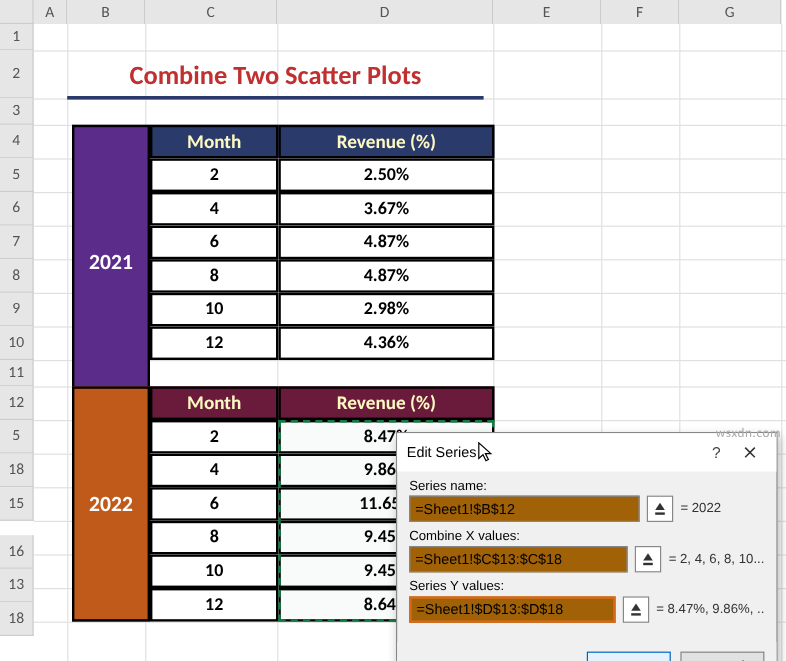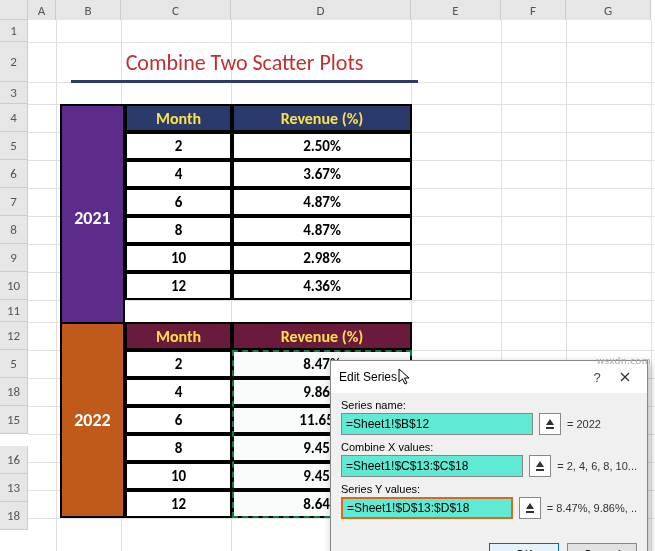--- a/index.html
+++ b/index.html
@@ -47,43 +47,43 @@
       position: absolute; top: 20px; left: 28px;
     }
     .gridlines {
       position: absolute; top:0; left:0;
     }
     .gl-v { position:absolute; top:0; width:0; border-left:1px solid #e0e0e0; height:531px; }
     .gl-h { position:absolute; left:0; height:0; border-top:1px solid #e0e0e0; width:627px; }
 
     .title {
       position: absolute;
-      top: 29px; left: 43px;
+      top: 29px; left: 28px;
       width: 347px;
-      font-size: 22px; font-weight: normal;
+      font-size: 22px; font-weight: bold;
       color: #c03030;
       text-align: center;
       border-bottom: 3px solid #2a3a6a;
       padding-bottom: 4px;
       font-family: Calibri, Arial, sans-serif;
     }
 
     .data-table { position: absolute; }
     .year-cell {
       display: flex; align-items: center; justify-content: center;
       color: #fff; font-weight: bold; font-size: 18px;
       border: 2px solid #000;
     }
     .yc-2021 { background: #5b2c8a; }
     .yc-2022 { background: #c05a1a; }
 
     .hdr-row { display: flex; }
     .hdr-cell {
       display:flex; align-items:center; justify-content:center;
-      color:#fde047; font-weight:bold; font-size:16px;
+      color:#fef9c3; font-weight:bold; font-size:16px;
       border:2px solid #000;
     }
     .hdr-2021 { background: #2a3a6a; }
     .hdr-2022 { background: #6a1a3a; }
 
     .body-row { display:flex; }
     .body-cell {
       display:flex; align-items:center; justify-content:center;
       border:2px solid #000; background:#fff;
       font-size:15px; font-weight:bold;
@@ -116,21 +116,21 @@
     .dlg-help, .dlg-close {
       width: 28px; height:20px; display:flex; align-items:center; justify-content:center;
       font-size: 13px; color:#444;
     }
     .dlg-close svg { width:10px; height:10px; }
     .dlg-body { padding: 6px 10px 10px 10px; }
     .dlg-field { margin-bottom: 6px; }
     .dlg-label { font-size:11px; margin-bottom:2px; display:block; }
     .dlg-row { display:flex; align-items:center; gap:6px; }
     .dlg-input {
-      flex:1; height:22px; border:1px solid #888; background:#5eead4;
+      flex:1; height:22px; border:1px solid #888; background:#a16207;
       padding: 2px 4px; font-size:12px; font-family: 'Segoe UI', Arial, sans-serif;
     }
     .dlg-input.hl { border:2px solid #d86a1a; }
     .refbtn {
       width:22px; height:22px; border:1px solid #888; background:#fff;
       display:flex; align-items:center; justify-content:center;
     }
     .refbtn svg { width:12px; height:12px; }
     .dlg-val { font-size:11px; color:#333; min-width:70px; }
     .dlg-buttons {

